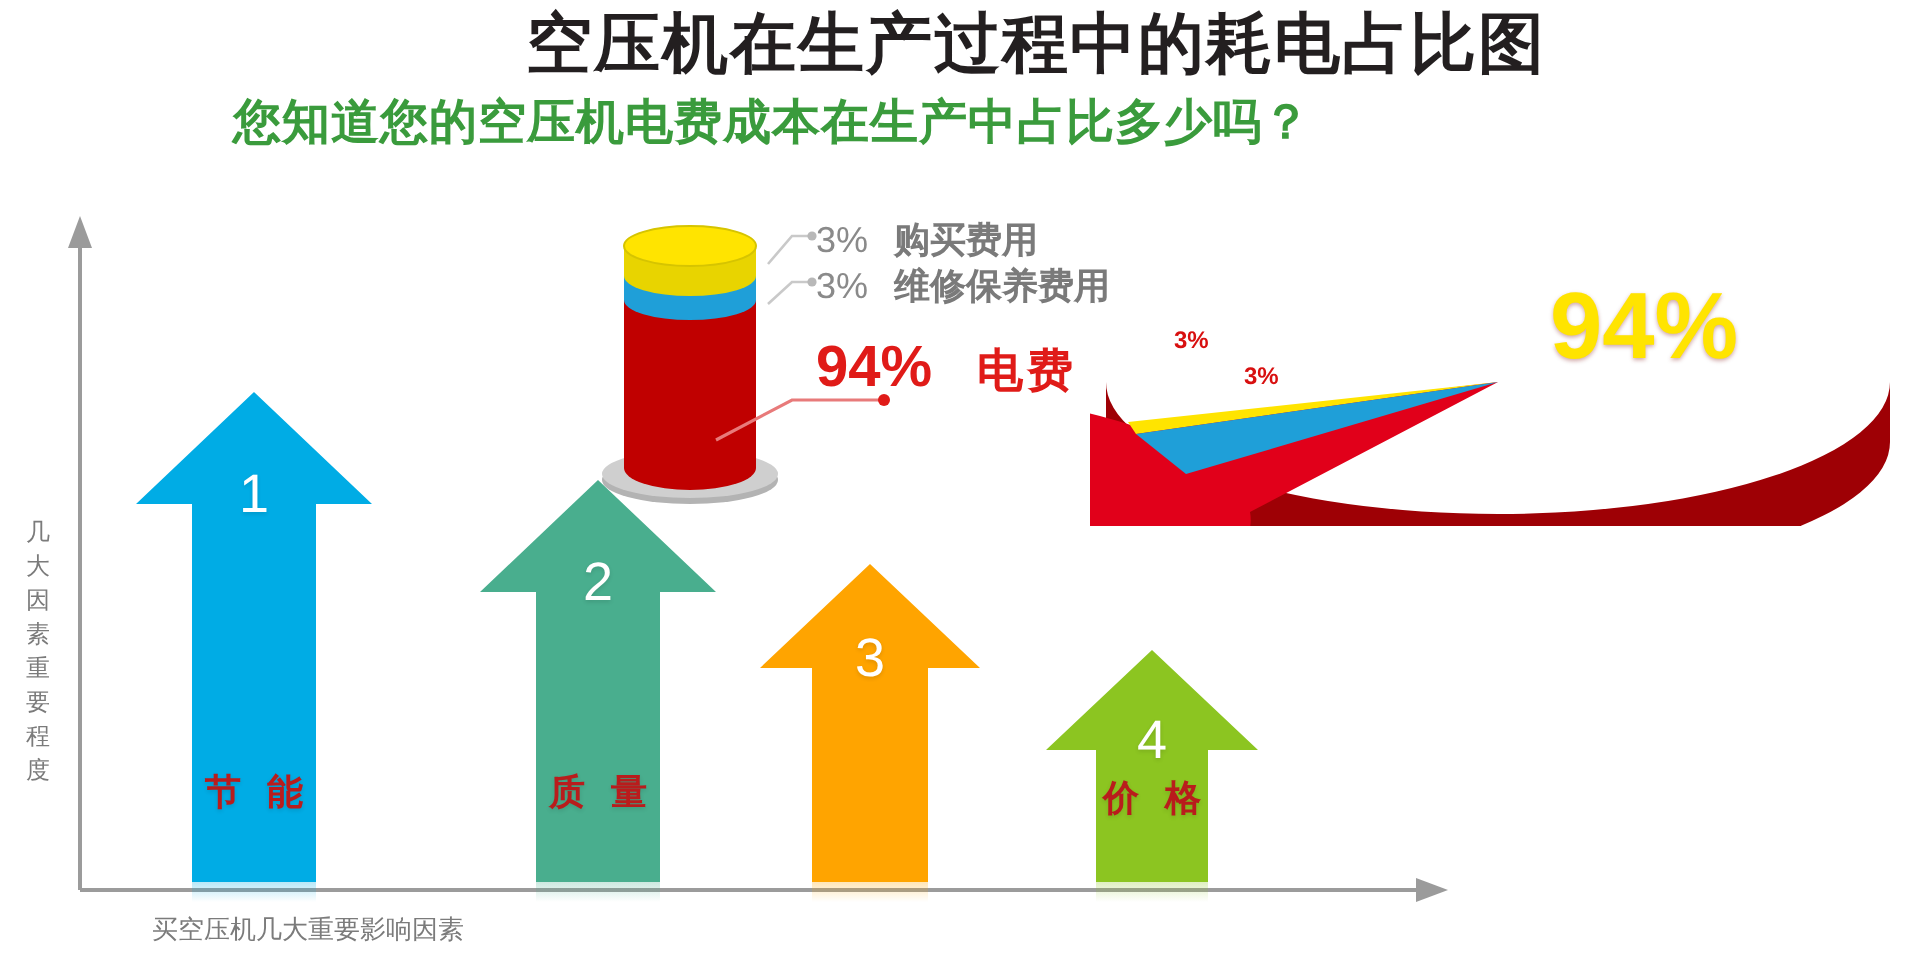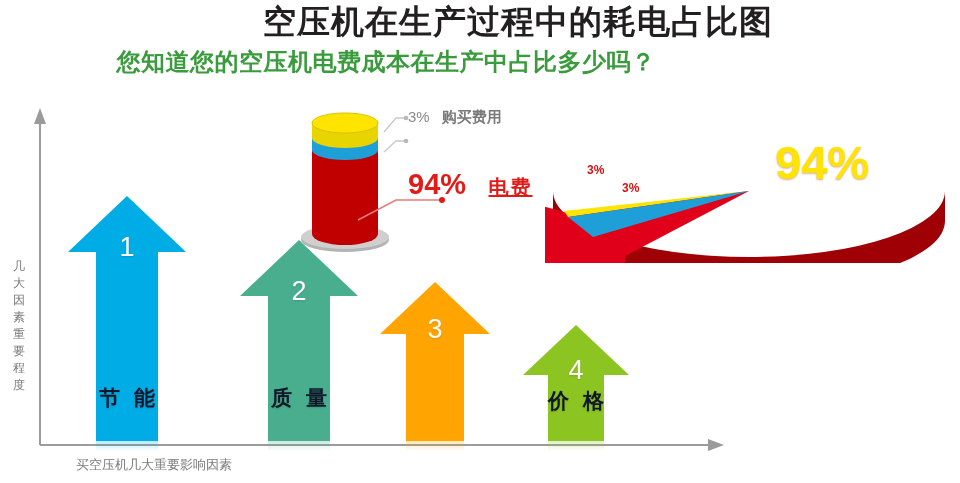--- a/index.html
+++ b/index.html
@@ -81,53 +81,53 @@
     text-align: center;
     color: #ffffff;
     font-size: 27px;
     font-weight: normal;
     text-shadow: 0 1px 2px rgba(0,0,0,0.12);
   }
   .arrow .cap {
     position: absolute;
     width: 100%;
     text-align: center;
-    color: #0f172a;
-    font-size: 21px;
+    color: #b91c1c;
+    font-size: 18px;
     font-weight: bold;
     letter-spacing: 4px;
     text-indent: 4px;
     text-shadow: 0 1px 2px rgba(0,0,0,0.12);
   }
   .arrow-reflect {
     position: absolute;
     height: 10px;
     opacity: 0.28;
   }
 
   
   .cyl-wrap { position: absolute; }
 
   
   .callout {
     position: absolute;
     white-space: nowrap;
-    font-size: 15px;
+    font-size: 18px;
     color: #8a8a8a;
   }
   .callout .pct { color: #8a8a8a; }
   .callout .name { color: #7a7a7a; font-weight: bold; }
   .callout-big {
     position: absolute;
     white-space: nowrap;
     color: #e01b18;
     font-weight: bold;
   }
   .callout-big .pct { font-size: 29px; }
-  .callout-big .name { font-size: 20px; letter-spacing: 2px; text-decoration: underline; }
+  .callout-big .name { font-size: 23px; letter-spacing: 2px; }
 
   
   .pie-wrap { position: absolute; }
   .pie-main-label {
     position: absolute;
     color: #ffe400;
     font-size: 47px;
     font-weight: bold;
     white-space: nowrap;
     text-shadow: 0 1px 2px rgba(120,0,0,0.35);
@@ -221,20 +221,24 @@
 
     <polyline points="358,220 396,200 440,200" fill="none" stroke="#e87a7a" stroke-width="1.6"></polyline>
     <circle cx="442" cy="200" r="3" fill="#e01b18"></circle>
   </svg>
 
   <div class="callout" style="left:408px; top:108px;">
     <span class="pct">3%</span>
     <span class="name" style="margin-left:8px;">购买费用</span>
   </div>
 
+  <div class="callout" style="left:408px; top:131px;">
+    <span class="pct">3%</span>
+    <span class="name" style="margin-left:8px;">维修保养费用</span>
+  </div>
 
   <div class="callout-big" style="left:408px; top:168px;">
     <span class="pct">94%</span>
     <span class="name" style="margin-left:18px;">电费</span>
   </div>
 
   <div class="pie-wrap" style="left:545px; top:113px; width:400px; height:150px;">
     <svg width="400" height="150" viewBox="0 0 400 150">
 
       <path d="M8,78 A196,66 0 0 0 400,78 L400,108 A196,66 0 0 1 8,108 Z" fill="#9e0005"></path>

